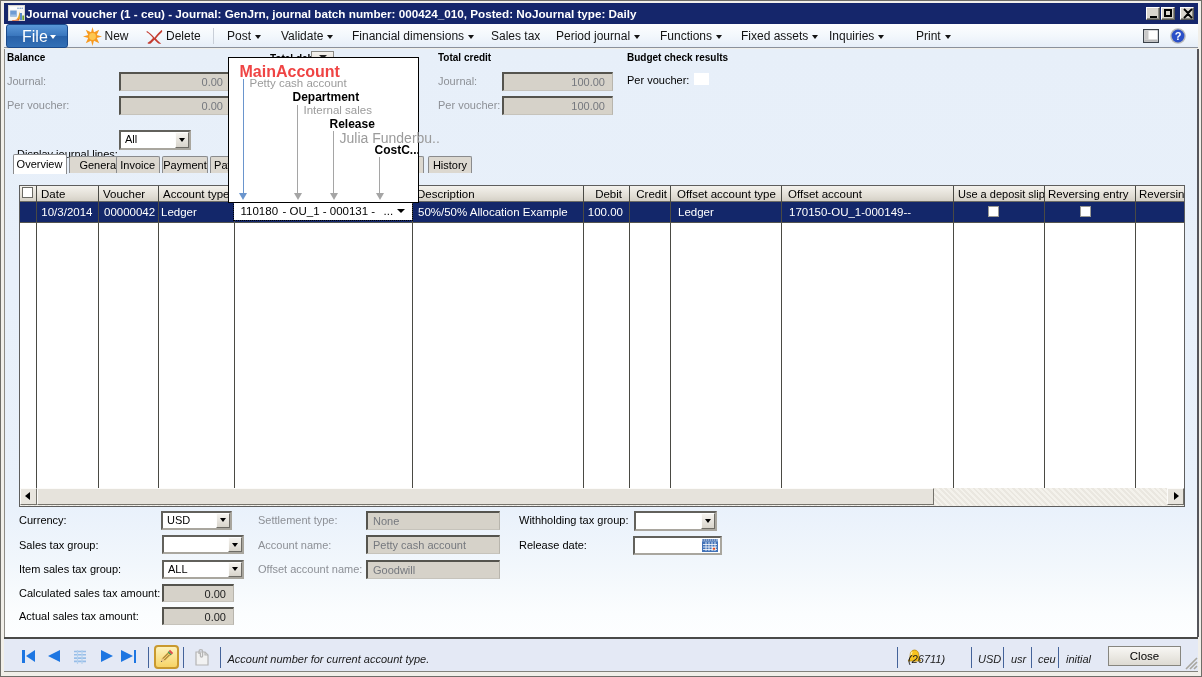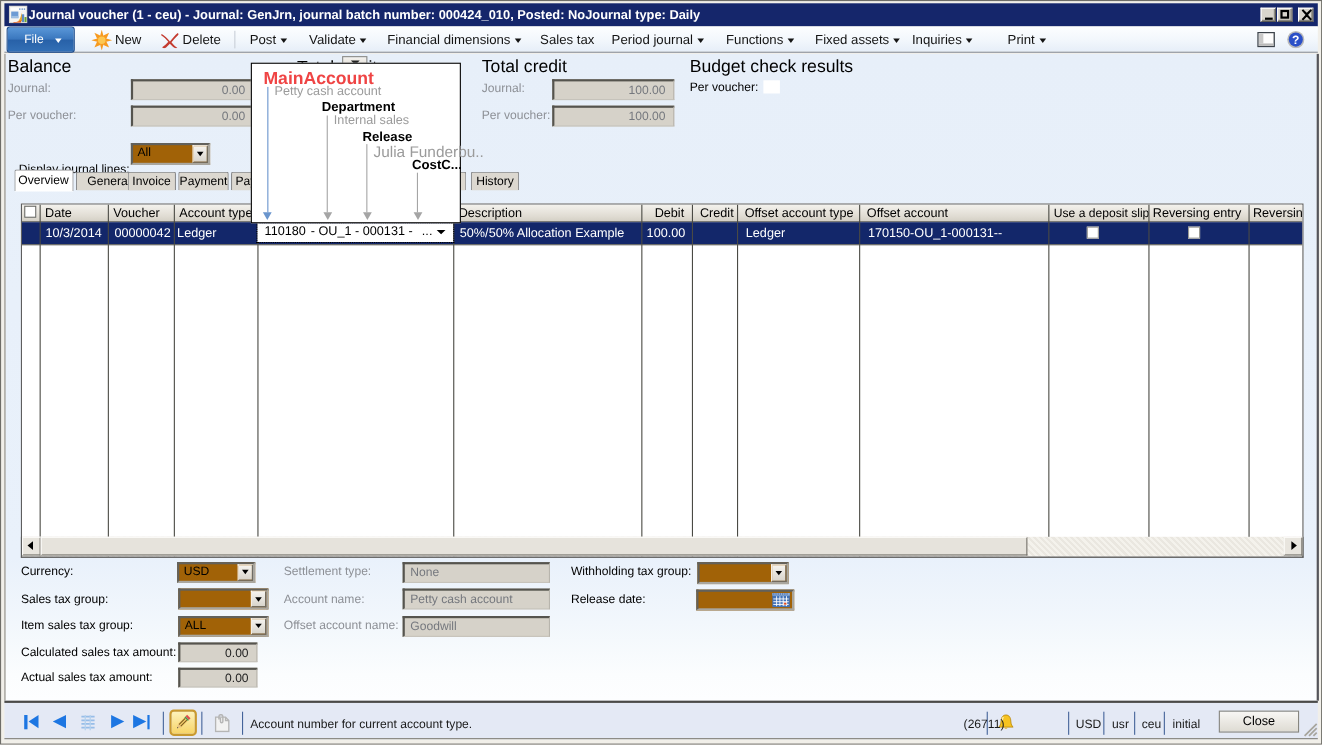--- a/index.html
+++ b/index.html
@@ -7,32 +7,32 @@
 body { position:relative; font-family:"Liberation Sans", sans-serif; background:#F1EFE9; overflow:hidden; }
 .abs { position:absolute; }
 .outline { inset:0; border:1px solid #6E6D68; z-index:90; pointer-events:none; }
 
 .titlebar { left:4px; top:3px; width:1194px; height:21px; background:#15266B; }
 .ttext { left:22px; top:0; height:21px; line-height:21px; color:#fff; font-weight:bold; font-size:11.7px; white-space:nowrap; }
 .wbtn { top:3.5px; width:14px; height:13.5px; background:#D9D5CD; border:1px solid; border-color:#FFFFFF #5A5955 #5A5955 #FFFFFF; box-shadow:inset -1px -1px 0 #8E8C85; }
 
 .menubar { left:4px; top:24px; width:1194px; height:24px; background:linear-gradient(180deg,#FDFEFF 0%,#F2F7FC 55%,#E6EEF8 100%); border-bottom:1px solid #8B919B; }
 .filebtn { left:6px; top:24px; width:62px; height:24px; background:linear-gradient(180deg,#5A97D8 0%,#3A77BE 48%,#2861A8 52%,#3370B6 100%); border:1px solid #1A4A8C; border-radius:3px; z-index:5; }
-.filebtn span { position:absolute; left:15px; top:0; line-height:23px; color:#fff; font-size:11px; }
+.filebtn span { position:absolute; left:15px; top:0; line-height:23px; color:#fff; font-size:16px; }
 .mitem { top:24px; height:24px; line-height:24px; font-size:12px; color:#141414; white-space:nowrap; }
 .dtri { display:inline-block; width:0; height:0; border-left:3.5px solid transparent; border-right:3.5px solid transparent; border-top:4px solid #141414; margin-left:4px; vertical-align:1px; }
 .msep { top:28px; width:1px; height:16px; background:#C9CFD8; }
 
 .content { left:4px; top:49px; width:1195px; height:587.5px; border-left:1px solid #8E8C86; border-right:2px solid #55555A; background:linear-gradient(180deg,#E7EFF9 0%,#E9F1FB 78%,#F2F7FC 88%,#FBFDFE 96%,#FDFEFF 100%); }
-.hd { font-size:16px; font-weight:normal; color:#000; white-space:nowrap; }
+.hd { font-size:10px; font-weight:bold; color:#000; white-space:nowrap; }
 .lbl { font-size:11px; color:#8D9096; white-space:nowrap; }
 .blbl { font-size:11px; color:#000; white-space:nowrap; }
 .dis { background:#D6D2C9; border-style:solid; border-width:2px 1px 1px 2px; border-color:#55544E #B8B5AD #C6C3BB #55544E; font-size:11px; color:#75787E; }
 .dis .v { position:absolute; right:7px; top:0; line-height:17px; }
-.combo { background:#a16207; border:2px solid; border-color:#62615C #A9A69E #A9A69E #62615C;text-align:right; }
+.combo { background:#ffffff; border:2px solid; border-color:#62615C #A9A69E #A9A69E #62615C;text-align:right; }
 .combo .txt { position:absolute; left:4px; top:0; font-size:11px; line-height:15px; color:#000; }
 .cbtn { position:absolute; right:0px; top:0px; bottom:0px; width:14px; background:linear-gradient(180deg,#F5F3EF, #D8D4CB); border:1px solid; border-color:#FDFDFC #6E6C66 #6E6C66 #FDFDFC; }
 .cbtn:after { content:""; position:absolute; left:50%; top:50%; margin-left:-3.5px; margin-top:-2px; border-left:3.5px solid transparent; border-right:3.5px solid transparent; border-top:4px solid #000; }
 
 .tab { top:156px; height:17px; background:#DCD8D0; border:1px solid #8A8B8D; border-bottom:none; border-radius:2px 2px 0 0; font-size:11px; color:#000; text-align:center; line-height:16px; }
 .tabactive { top:153.5px; height:20px; background:#FFFFFF; z-index:3; line-height:19px; }
 
 .grid { left:19px; top:185px; width:1166px; height:322px; background:#fff; border:1px solid #5E5E5E; overflow:hidden; }
 .ghead { position:absolute; left:0; top:0; width:100%; height:16px; background:linear-gradient(180deg,#F4F2ED 0%,#E0DCD3 70%,#D4D0C6 100%); border-bottom:1px solid #6B6B66; }
 .gh { position:absolute; top:0; height:16px; line-height:16px; font-size:11.5px; color:#000; white-space:nowrap; }
@@ -42,21 +42,21 @@
 .cb { position:absolute; width:11px; height:11px; background:#fff; border:1px solid #6A6A64; }
 .ecell { position:absolute; left:213.5px; top:17px; width:178px; height:16.5px; background:#fff; outline:1px dotted #000; font-size:11.5px; color:#000; line-height:16px; }
 
 .hscroll { left:19px; top:488px; width:1166px; height:18.5px; background:repeating-linear-gradient(45deg,#F4F2EC 0 2px,#EAE7E0 2px 4px); border:1px solid #5E5E5E; border-top:none; }
 .sbtn { position:absolute; top:0; height:16.5px; width:17px; background:#E8E5DE; border:1px solid; border-color:#FCFBF9 #75736C #75736C #FCFBF9; }
 .sthumb { position:absolute; left:17px; top:0; width:897px; height:16.5px; background:#E6E3DC; border:1px solid; border-color:#FCFBF9 #75736C #75736C #FCFBF9; }
 .atri { position:absolute; left:50%; top:50%; width:0; height:0; }
 
 .statusbar { left:4px; top:636.5px; width:1194px; height:35px; background:#E4E9F5; border-top:2.5px solid #4A4A48; border-bottom:1px solid #83827C; }
 .ssep { position:absolute; top:8px; width:1px; height:21px; background:#44639A; }
-.stxt { position:absolute; font-size:11px; color:#1A1A1A; white-space:nowrap; top:10px; height:21px; line-height:21px; }
+.stxt { position:absolute; font-size:11px; color:#1A1A1A; white-space:nowrap; top:10px; height:21px; line-height:21px;font-style:italic; }
 .ntri { position:absolute; top:11.5px; width:0; height:0; border-top:6.5px solid transparent; border-bottom:6.5px solid transparent; }
 </style>
 </head>
 <body>
 <div class="abs titlebar">
   <svg class="abs" style="left:4px;top:2px" width="17" height="17" viewBox="0 0 17 17">
     <rect x="0.5" y="0.5" width="16" height="15" fill="#F6F5F2" stroke="#D8D6D0"></rect>
     <rect x="2" y="2" width="13" height="2.5" fill="#FDFDFC"></rect>
     <circle cx="10" cy="3.2" r="0.8" fill="#7A9CC8"></circle>
       <circle cx="12.2" cy="3.2" r="0.8" fill="#7A9CC8"></circle>
@@ -193,21 +193,21 @@
   <div class="vline" style="left:933px;height:322px"></div>
   <div class="vline" style="left:1024px;height:322px"></div>
   <div class="vline" style="left:1115px;height:322px"></div>
   <div class="abs" style="left:0;top:36px;width:1164px;height:1px;background:#55554F"></div>
   <div class="gcell" style="right:1091.5px">10/3/2014</div>
   <div class="gcell" style="left:84px">00000042</div>
   <div class="gcell" style="left:141px">Ledger</div>
   <div class="gcell" style="left:398px">50%/50% Allocation Example</div>
   <div class="gcell" style="right:561px">100.00</div>
   <div class="gcell" style="left:658px">Ledger</div>
-  <div class="gcell" style="left:769px">170150-OU_1-000131--</div>
+  <div class="gcell" style="left:769px">170150-OU_1-000149--</div>
   <div class="cb" style="left:968px;top:20px;border-color:#9A9A94"></div>
   <div class="cb" style="left:1060px;top:20px;border-color:#9A9A94"></div>
   <div class="ecell">
     <span style="position:absolute;left:7px">110180</span>
     <span style="position:absolute;left:49px">- OU_1 - 000131 -</span>
     <span style="position:absolute;left:150px">...</span>
     <div style="position:absolute;left:163px;top:6px;border-left:4px solid transparent;border-right:4px solid transparent;border-top:4.5px solid #000"></div>
   </div>
 </div>
 <div class="abs hscroll">
@@ -304,21 +304,21 @@
     <path d="M5 5 V2.5 A1.8 1.8 0 0 1 8.6 2.5 V7 A1.1 1.1 0 0 1 6.4 7 V3.5" fill="none" stroke="#B5B5B5" stroke-width="1.3"></path>
   </svg>
   <div class="ssep" style="left:215.5px"></div>
   <div class="stxt" style="left:223.5px">Account number for current account type.</div>
   <div class="ssep" style="left:892.5px"></div>
   <svg style="position:absolute;left:903px;top:10px" width="15" height="16" viewBox="0 0 15 16">
     <path d="M7.5 1 C10.5 1 11.8 3.5 11.9 6.5 C12 9.5 13 11 14 12 L1 12 C2 11 3 9.5 3.1 6.5 C3.2 3.5 4.5 1 7.5 1 Z" fill="#F7C320" stroke="#B98A10" stroke-width="0.8"></path>
     <path d="M5.2 2.8 C4.4 3.6 4.1 5 4.1 6.3" stroke="#FDEBA0" stroke-width="1.4" fill="none"></path>
     <path d="M6 12.5 A1.6 1.6 0 0 0 9 12.5 Z" fill="#E0A810"></path>
   </svg>
-  <div class="stxt" style="left:872px">(26711)</div>
+  <div class="stxt" style="left:904px">(26711)</div>
   <div class="ssep" style="left:967px"></div>
   <div class="stxt" style="left:974px">USD</div>
   <div class="ssep" style="left:999px"></div>
   <div class="stxt" style="left:1007px">usr</div>
   <div class="ssep" style="left:1027px"></div>
   <div class="stxt" style="left:1034px">ceu</div>
   <div class="ssep" style="left:1054px"></div>
   <div class="stxt" style="left:1062px">initial</div>
   <div class="abs" style="left:1104px;top:7px;width:73px;height:20px;background:linear-gradient(180deg,#F8F7F4,#DEDBD3);border:1px solid #87867F;text-align:center;line-height:19px;font-size:11.5px;color:#000">Close</div>
   <svg style="position:absolute;left:1181px;top:18px" width="13" height="13" viewBox="0 0 13 13">

